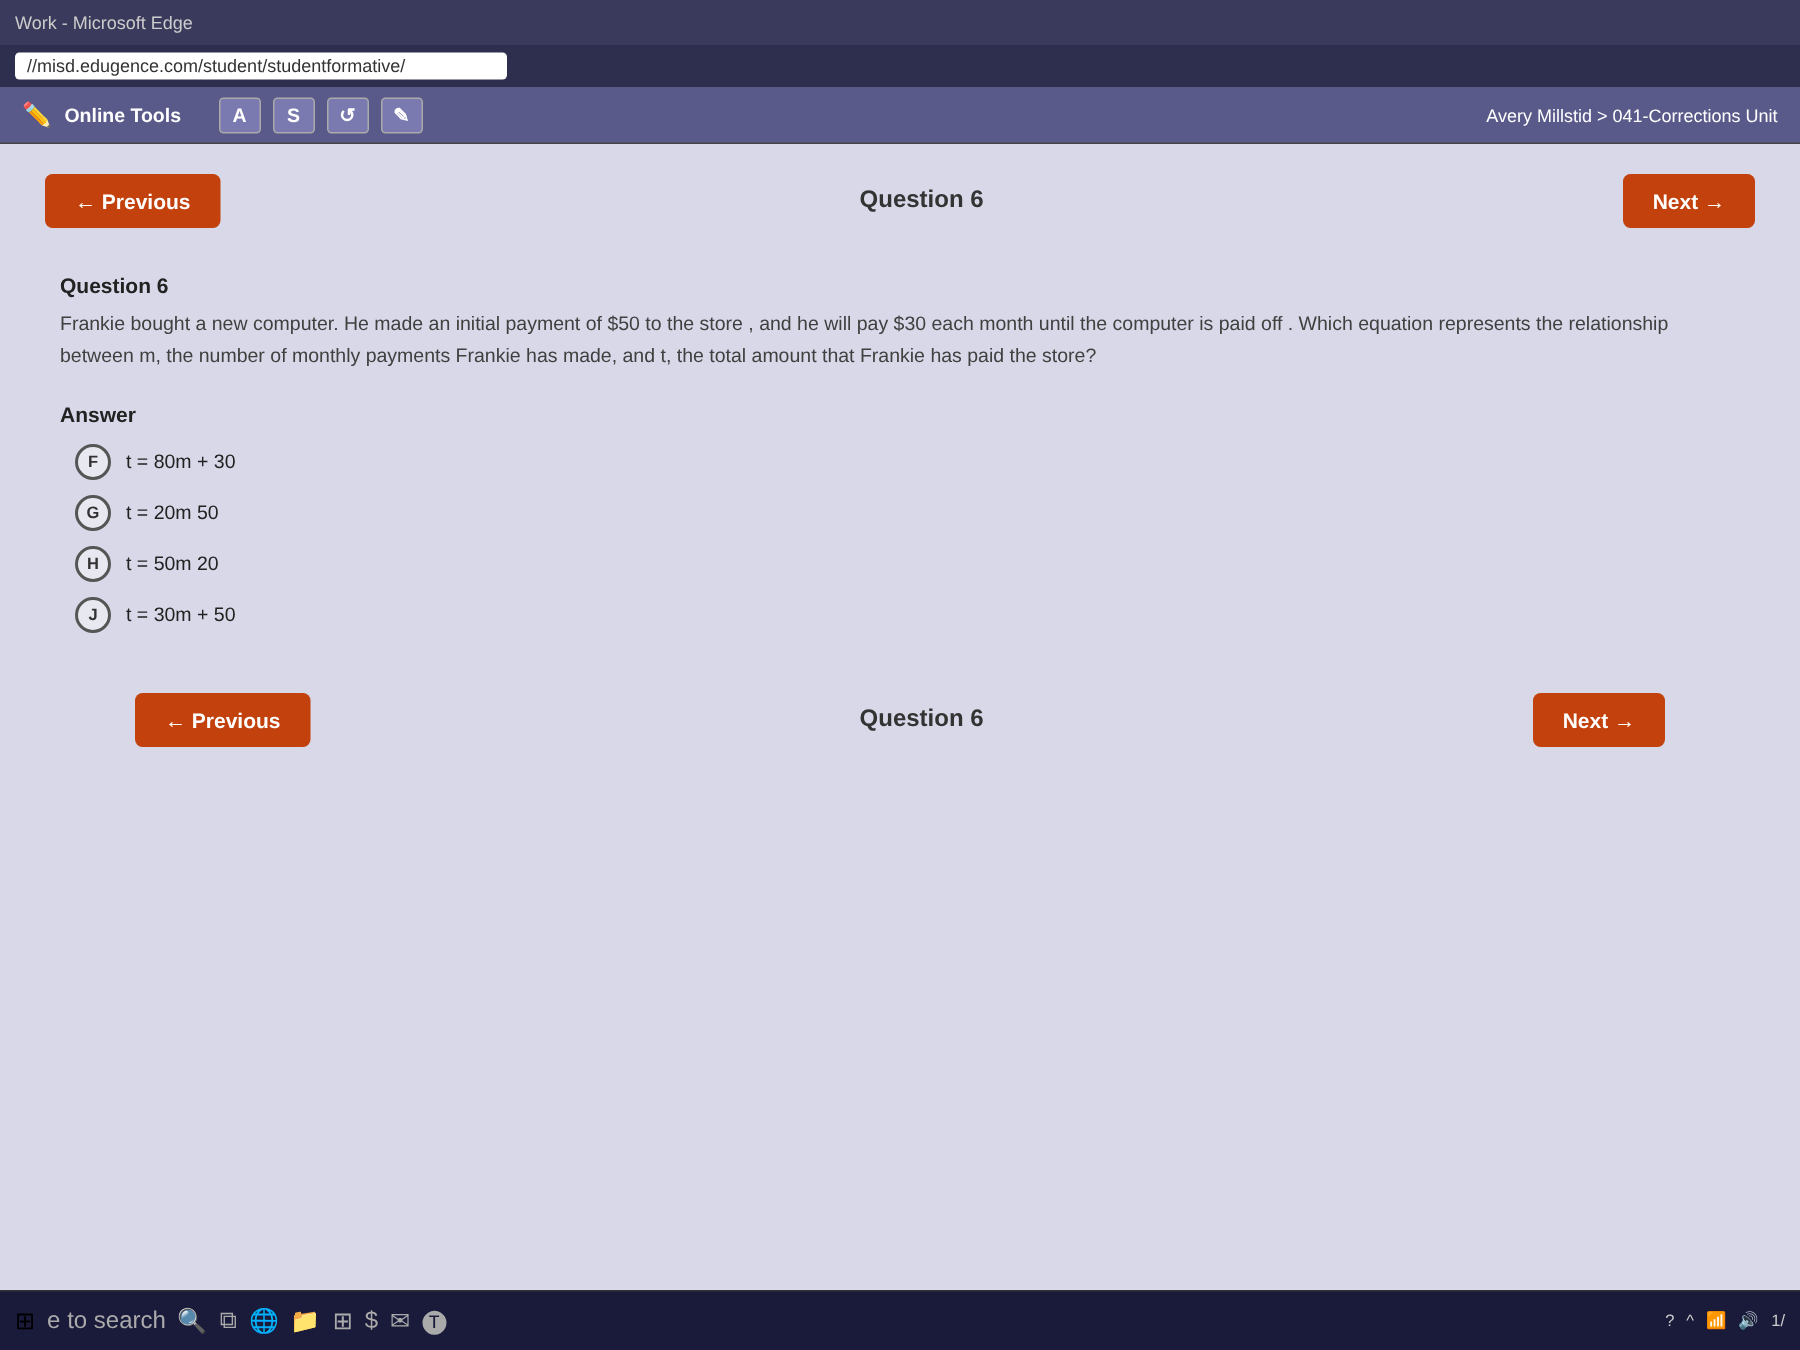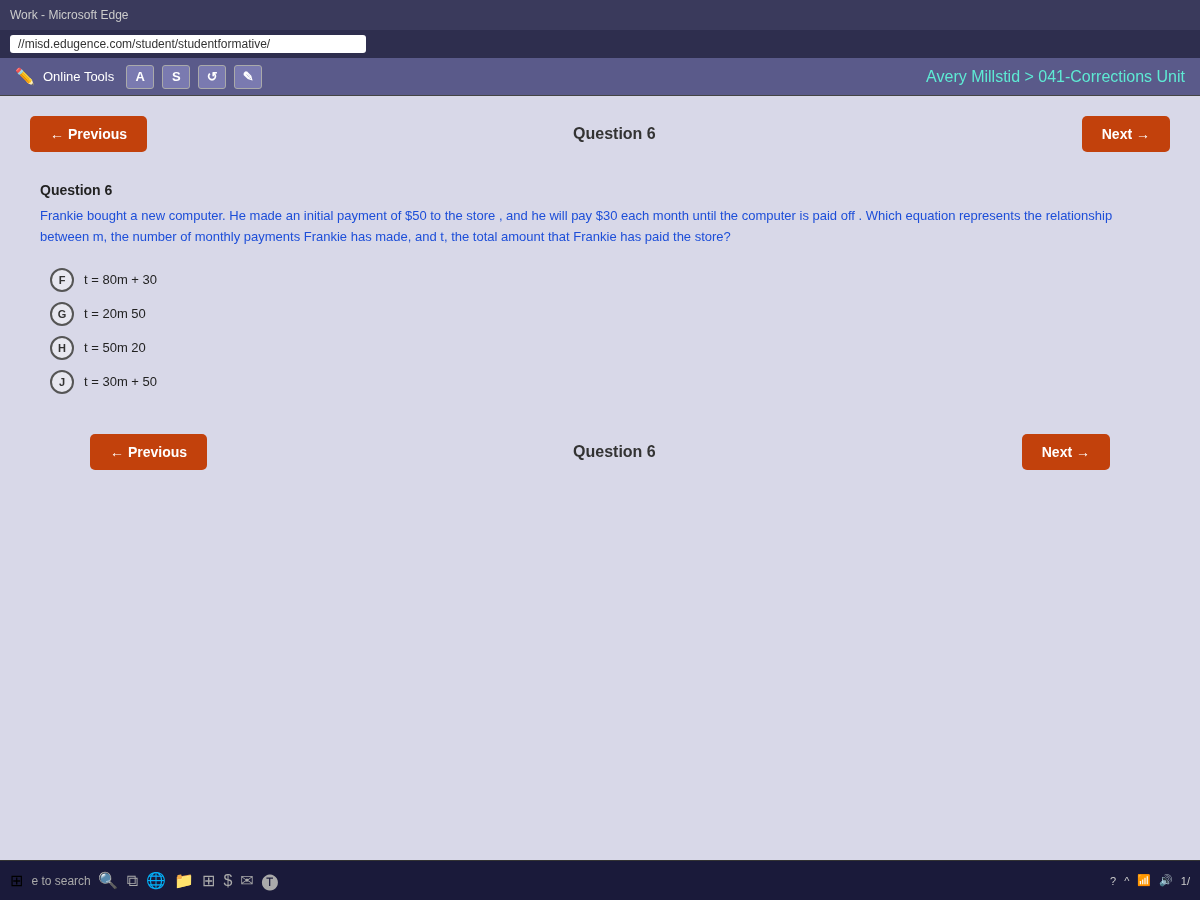--- a/index.html
+++ b/index.html
@@ -24,58 +24,58 @@
       display: flex;
       align-items: center;
       padding: 0 10px;
     }
     .address-bar {
       background: #fff;
       border-radius: 3px;
       padding: 2px 8px;
       font-size: 12px;
       color: #333;
-      width: 356px;
+      width: 328px;
     }
 
     
     .toolbar-row {
       background: #5a5a8a;
       height: 38px;
       display: flex;
       align-items: center;
       padding: 0 15px;
       gap: 8px;
       border-bottom: 1px solid #444;
     }
     .toolbar-label {
       color: #fff;
       font-size: 13px;
-      font-weight: normal;
-      margin-right: 4px;
+      font-weight: bold;
+      margin-right: 17px;
     }
     .toolbar-btn {
       background: #7a7ab0;
       border: 1px solid #aaa;
       border-radius: 3px;
       color: #fff;
       font-size: 13px;
       font-weight: bold;
       width: 28px;
       height: 24px;
       cursor: pointer;
       display: flex;
       align-items: center;
       justify-content: center;
     }
 
     .user-info {
       margin-left: auto;
-      color: #5eead4;
-      font-size: 16px;
+      color: #ffffff;
+      font-size: 12px;
     }
 
     
     .main-content {
       background: #d8d8e8;
       flex: 1;
       padding: 20px 30px;
       min-height: 700px;
     }
 
@@ -111,21 +111,21 @@
       padding: 0 10px;
     }
     .question-title {
       font-size: 14px;
       font-weight: bold;
       color: #222;
       margin-bottom: 8px;
     }
     .question-text {
       font-size: 13px;
-      color: #1d4ed8;
+      color: #404040;
       line-height: 1.6;
       margin-bottom: 20px;
     }
     .answer-label {
       font-size: 14px;
       font-weight: bold;
       color: #222;
       margin-bottom: 12px;
     }
     .answer-options {
@@ -175,21 +175,21 @@
       height: 40px;
       background: #1a1a3a;
       display: flex;
       align-items: center;
       padding: 0 10px;
       gap: 8px;
       border-top: 1px solid #333;
     }
     .taskbar-search {
       color: #aaa;
-      font-size: 12px;
+      font-size: 16px;
     }
     .taskbar-icon {
       color: #aaa;
       font-size: 16px;
       cursor: pointer;
     }
     .taskbar-right {
       margin-left: auto;
       color: #ccc;
       font-size: 11px;
@@ -232,20 +232,21 @@
     <div class="nav-row">
       <button class="btn-prev">← Previous</button>
       <span class="question-label-center">Question 6</span>
       <button class="btn-next">Next →</button>
     </div>
 
     <div class="question-section">
       <div class="question-title">Question 6</div>
       <div class="question-text">Frankie bought a new computer. He made an initial payment of $50 to the store , and he will pay $30 each month until the computer is paid off . Which equation represents the relationship between m, the number of monthly payments Frankie has made, and t, the total amount that Frankie has paid the store?</div>
 
+      <div class="answer-label">Answer</div>
 
       <div class="answer-options">
 
         <div class="answer-option">
           <div class="option-circle">F</div>
           <span>t = 80m + 30</span>
         </div>
 
         <div class="answer-option">
           <div class="option-circle">G</div>

